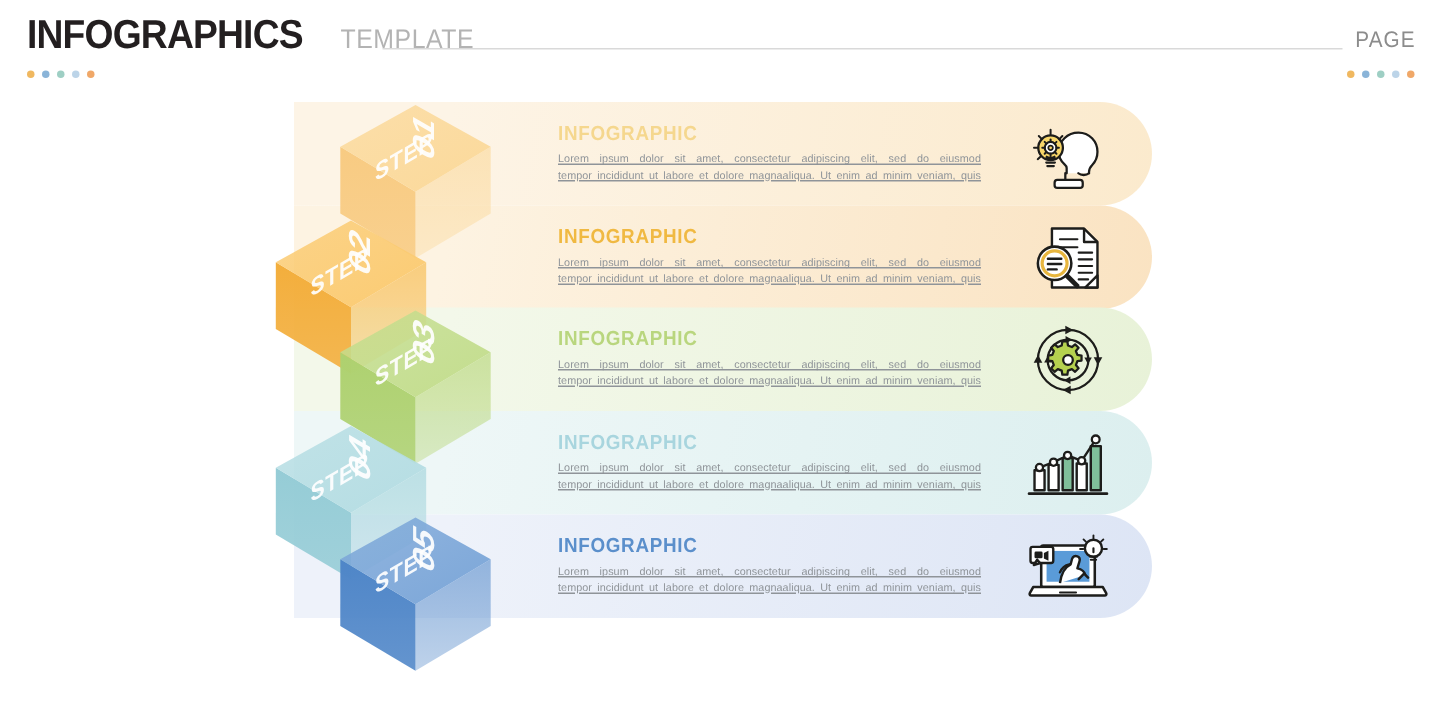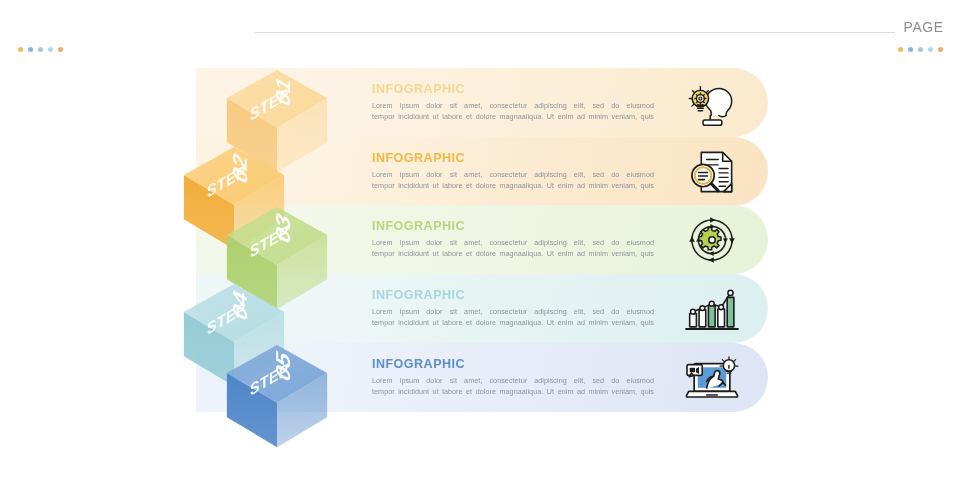--- a/index.html
+++ b/index.html
@@ -54,40 +54,44 @@
   .pill-text { position:absolute; left:372px; top:13px; width:282px; }
   .pill-head {
     font-size:13.5px; font-weight:bold; letter-spacing:0.5px;
     transform:scaleX(0.93); transform-origin:left center;
     margin-bottom:5px;
   }
   .pill-body {
     font-size:7.2px; line-height:10.5px; color:#8f9499;
     text-align:justify; letter-spacing:0.05px;
   }
-  .pill-body span { display:block; }
+  .pill-body span { display:block;text-decoration:underline; }
   .pill-body .just { text-align:justify; text-align-last:justify; }
 
   
   .pill-icon { position:absolute; left:681px; top:10px; width:62px; height:50px; }
   .pill-icon svg { width:100%; height:100%; display:block; }
 
   
   .cube { position:absolute; width:108px; height:108px; }
   .cube svg { width:100%; height:100%; display:block; overflow:visible; }
   .cube-num, .cube-step {
     fill:#ffffff; font-family:"Liberation Sans", sans-serif;
     font-weight:bold; opacity:0.93;
   }
 </style>
 </head>
 <body>
 
 <div id="header">
 
+  <div id="title-block">
+    <div id="title-main">INFOGRAPHICS</div>
+    <div id="title-sub">TEMPLATE</div>
+  </div>
 
   <div id="header-rule"></div>
 
   <div id="page-label">PAGE</div>
 
   <div class="dot-row" id="dots-left">
       <span class="dot" style="background: rgb(240, 184, 96);"></span>
       <span class="dot" style="background: rgb(138, 180, 216);"></span>
       <span class="dot" style="background: rgb(158, 207, 196);"></span>
       <span class="dot" style="background: rgb(188, 212, 232);"></span>

